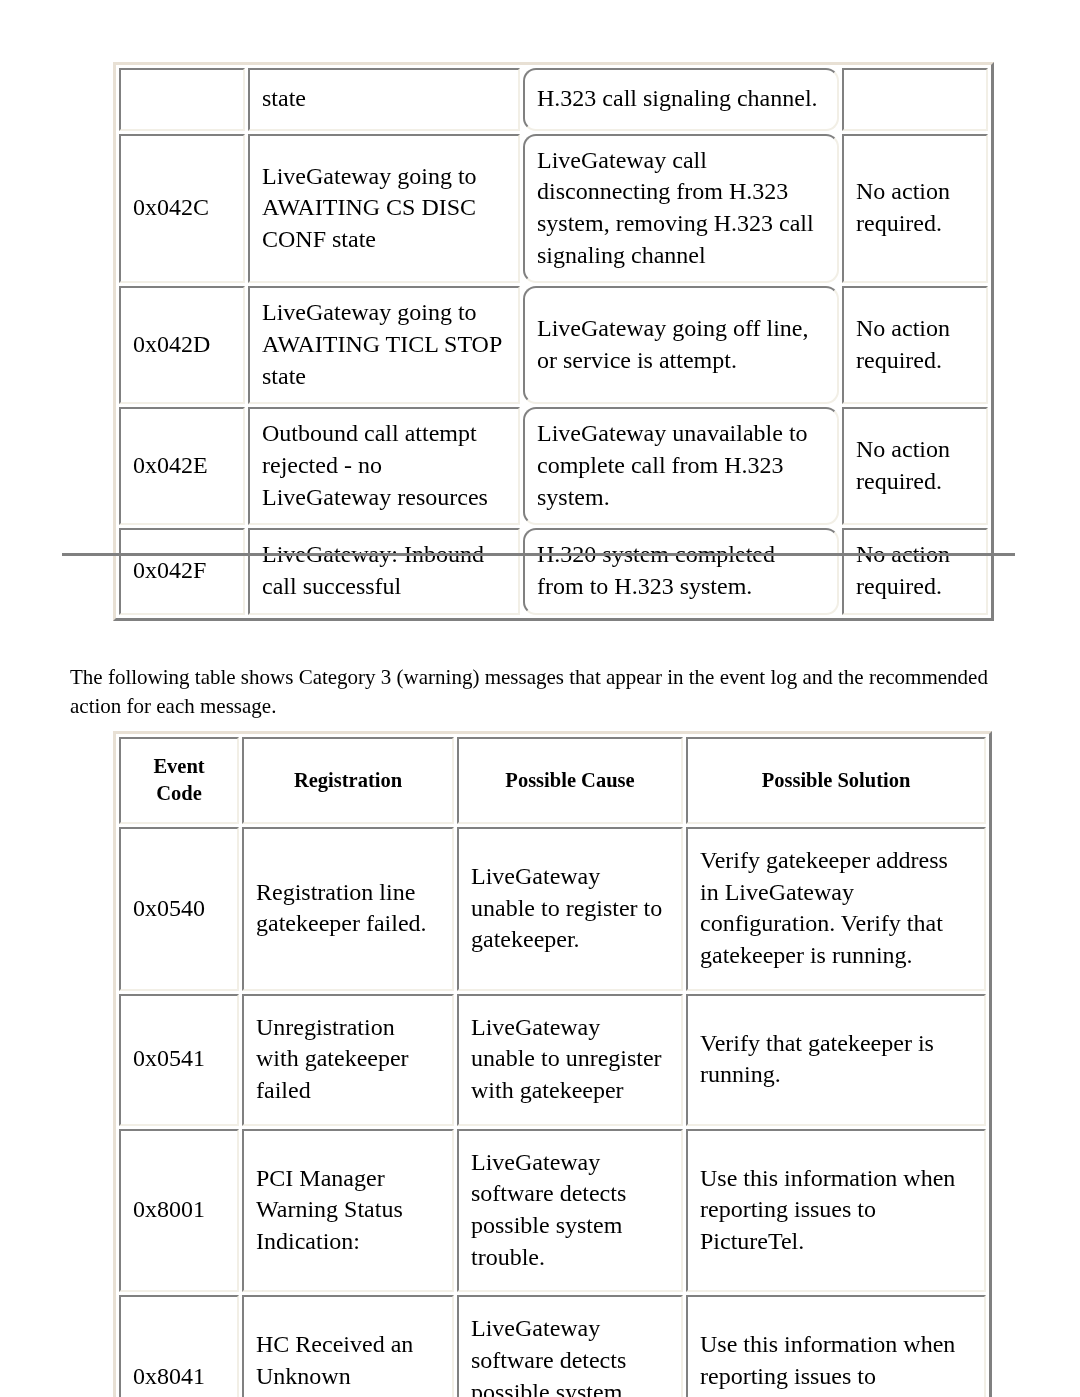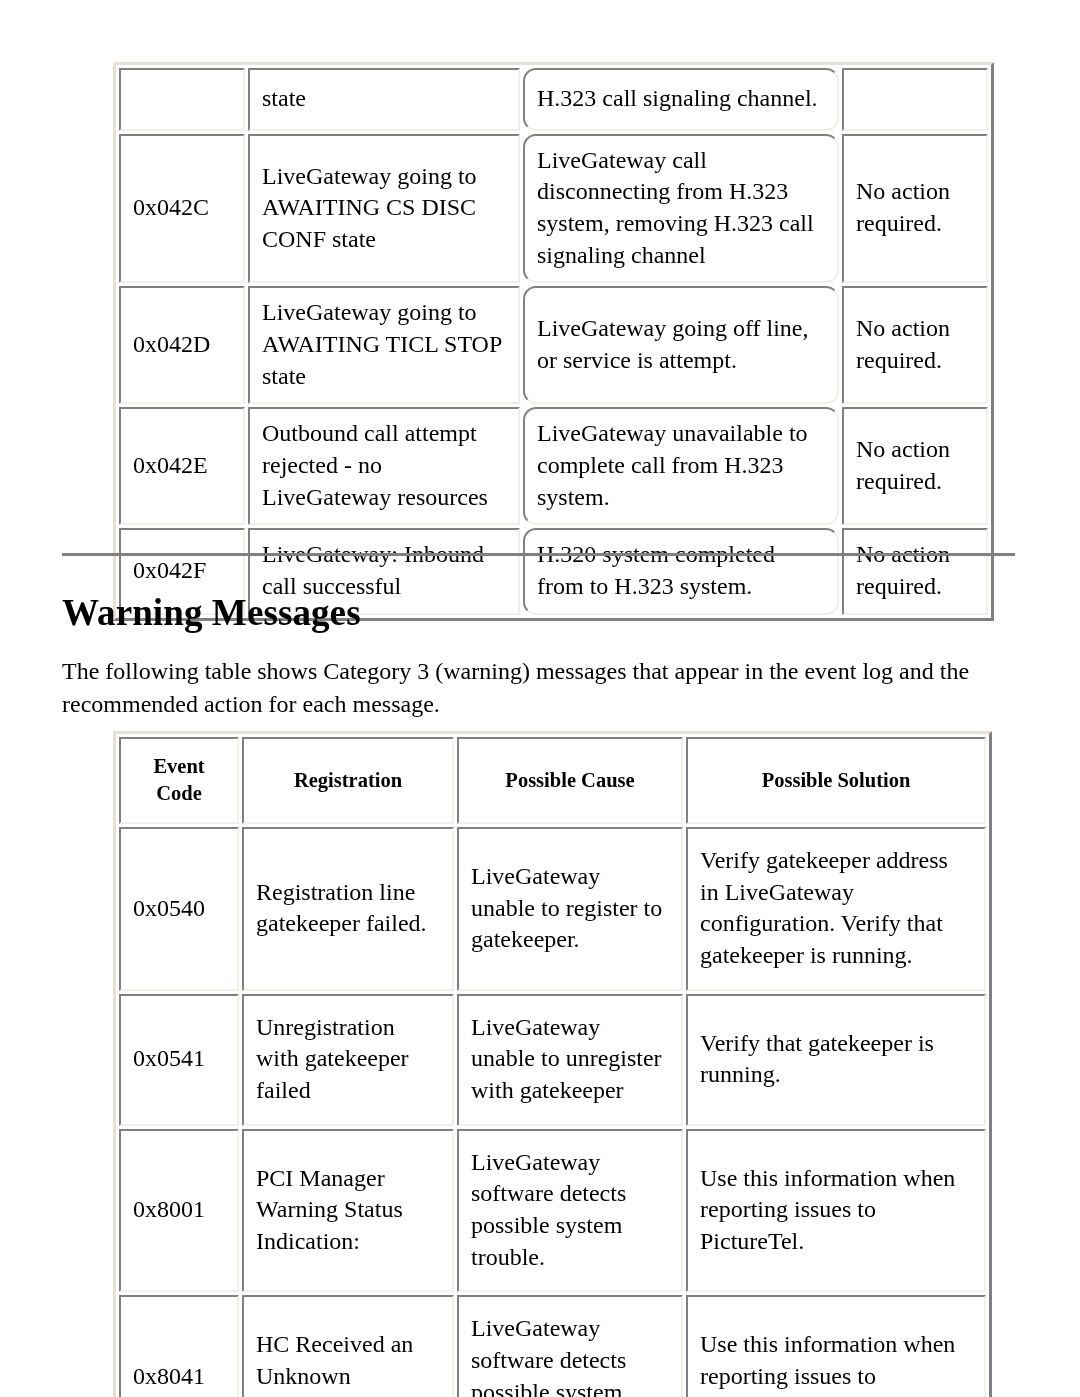--- a/index.html
+++ b/index.html
@@ -81,23 +81,23 @@
     font-size: 37px;
     font-weight: bold;
     letter-spacing: 0.1px;
     margin: 0;
   }
   .section-para {
     position: absolute;
     left: 62px;
     top: 655px;
     width: 944px;
-    font-size: 24px;
+    font-size: 21px;
     line-height: 1.38;
-    margin: 0;
+    margin: 8px;
   }
 
   
   #table-warning-messages {
     position: absolute;
     left: 113px;
     top: 731px;
     width: 850px;
   }
   #table-warning-messages th.c-code,
@@ -150,21 +150,20 @@
         <td class="c-code">0x042F</td>
         <td class="c-desc">LiveGateway: Inbound call successful</td>
         <td class="c-cause">H.320 system completed from to H.323 system.</td>
         <td class="c-sol">No action required.</td>
       </tr>
     </tbody>
   </table>
 
   <div class="hrule"></div>
 
-  <h1 class="section-heading">Warning Messages</h1>
   <p class="section-para">The following table shows Category 3 (warning) messages that appear in the event log and the recommended action for each message.</p>
 
   <table id="table-warning-messages" class="doc-table">
     <thead>
       <tr>
         <th class="c-code nowrap-cell">Event
 Code</th>
         <th class="c-desc">Registration</th>
         <th class="c-cause">Possible Cause</th>
         <th class="c-sol">Possible Solution</th>

